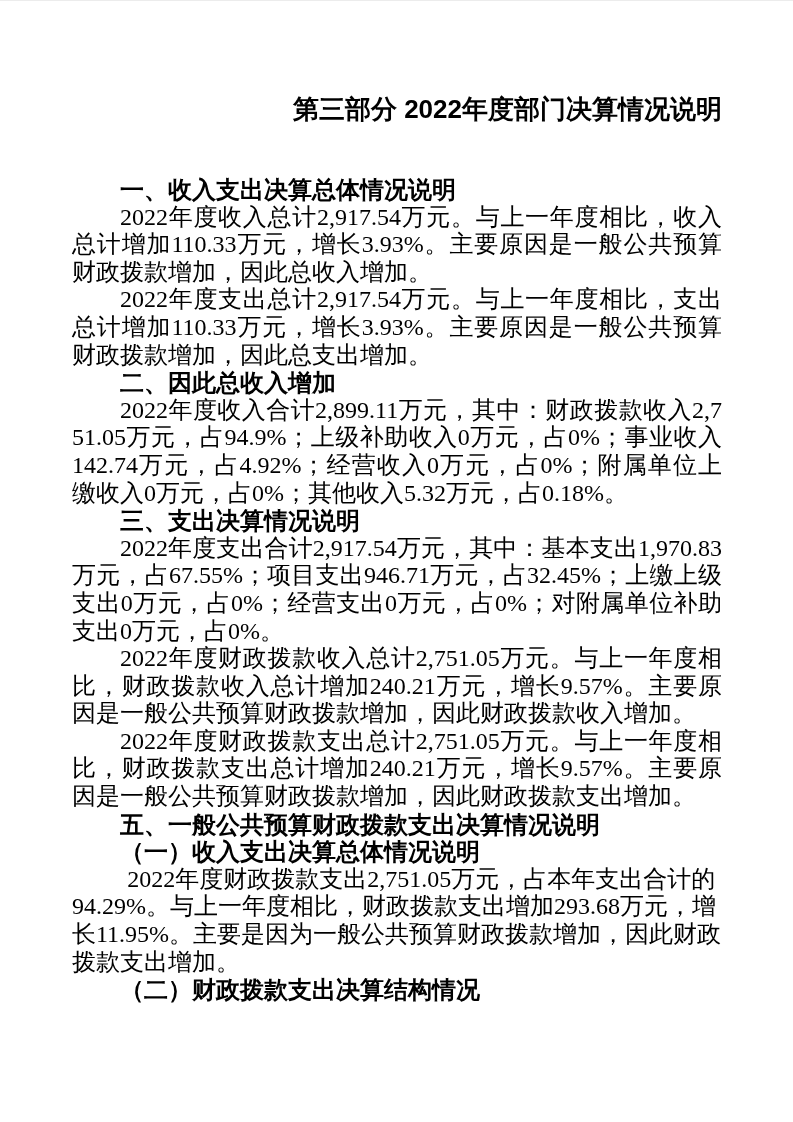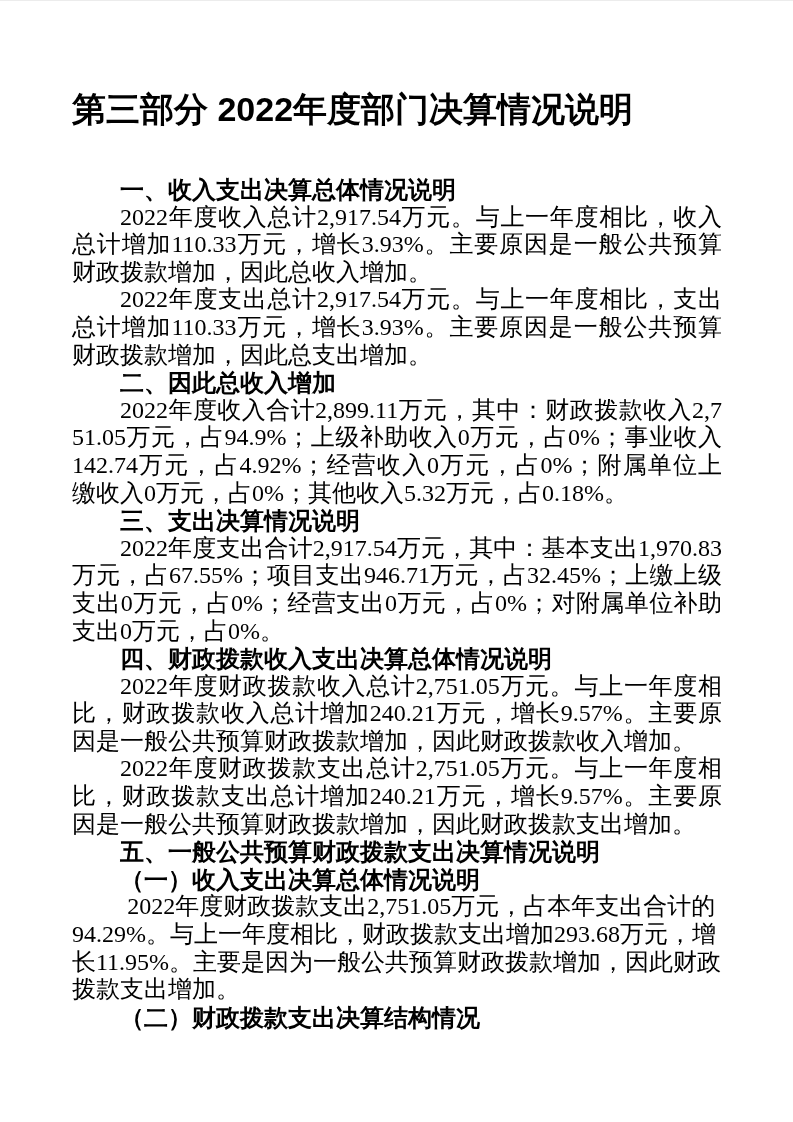--- a/index.html
+++ b/index.html
@@ -15,23 +15,23 @@
     overflow: hidden;
     box-sizing: border-box;
     border-top: 1px solid #ececec;
     color: #000000;
   }
   .content {
     padding: 91px 71px 0 72px;
   }
   .doc-title {
     font-family: "Liberation Sans", "DejaVu Sans", sans-serif;
-    font-size: 34px;
+    font-size: 26px;
     font-weight: bold;
-    text-align: left;
+    text-align: right;
     line-height: 34px;
     margin: 0 0 50px 0;
   }
   .body {
     font-family: "Liberation Serif", "DejaVu Serif", serif;
     font-size: 24px;
     line-height: 27.6px;
   }
   
   .h {
@@ -65,21 +65,20 @@
     <h1 class="doc-title">第三部分 2022年度部门决算情况说明</h1>
 
     <div class="body">
       <p class="h">一、收入支出决算总体情况说明</p>
       <p class="p">2022年度收入总计2,917.54万元。与上一年度相比，收入总计增加110.33万元，增长3.93%。主要原因是一般公共预算财政拨款增加，因此总收入增加。</p>
       <p class="p">2022年度支出总计2,917.54万元。与上一年度相比，支出总计增加110.33万元，增长3.93%。主要原因是一般公共预算财政拨款增加，因此总支出增加。</p>
       <p class="h">二、因此总收入增加</p>
       <p class="p">2022年度收入合计2,899.11万元，其中：财政拨款收入2,751.05万元，占94.9%；上级补助收入0万元，占0%；事业收入142.74万元，占4.92%；经营收入0万元，占0%；附属单位上缴收入0万元，占0%；其他收入5.32万元，占0.18%。</p>
       <p class="h">三、支出决算情况说明</p>
       <p class="p">2022年度支出合计2,917.54万元，其中：基本支出1,970.83万元，占67.55%；项目支出946.71万元，占32.45%；上缴上级支出0万元，占0%；经营支出0万元，占0%；对附属单位补助支出0万元，占0%。</p>
-      <p class="h">四、财政拨款收入支出决算总体情况说明</p>
       <p class="p">2022年度财政拨款收入总计2,751.05万元。与上一年度相比，财政拨款收入总计增加240.21万元，增长9.57%。主要原因是一般公共预算财政拨款增加，因此财政拨款收入增加。</p>
       <p class="p">2022年度财政拨款支出总计2,751.05万元。与上一年度相比，财政拨款支出总计增加240.21万元，增长9.57%。主要原因是一般公共预算财政拨款增加，因此财政拨款支出增加。</p>
       <p class="h">五、一般公共预算财政拨款支出决算情况说明</p>
       <p class="h">（一）收入支出决算总体情况说明</p>
       <p class="pk">2022年度财政拨款支出2,751.05万元，占本年支出合计的94.29%。与上一年度相比，财政拨款支出增加293.68万元，增长11.95%。主要是因为一般公共预算财政拨款增加，因此财政拨款支出增加。</p>
       <p class="h">（二）财政拨款支出决算结构情况</p>
     </div>
 
   </div>
 </div>

